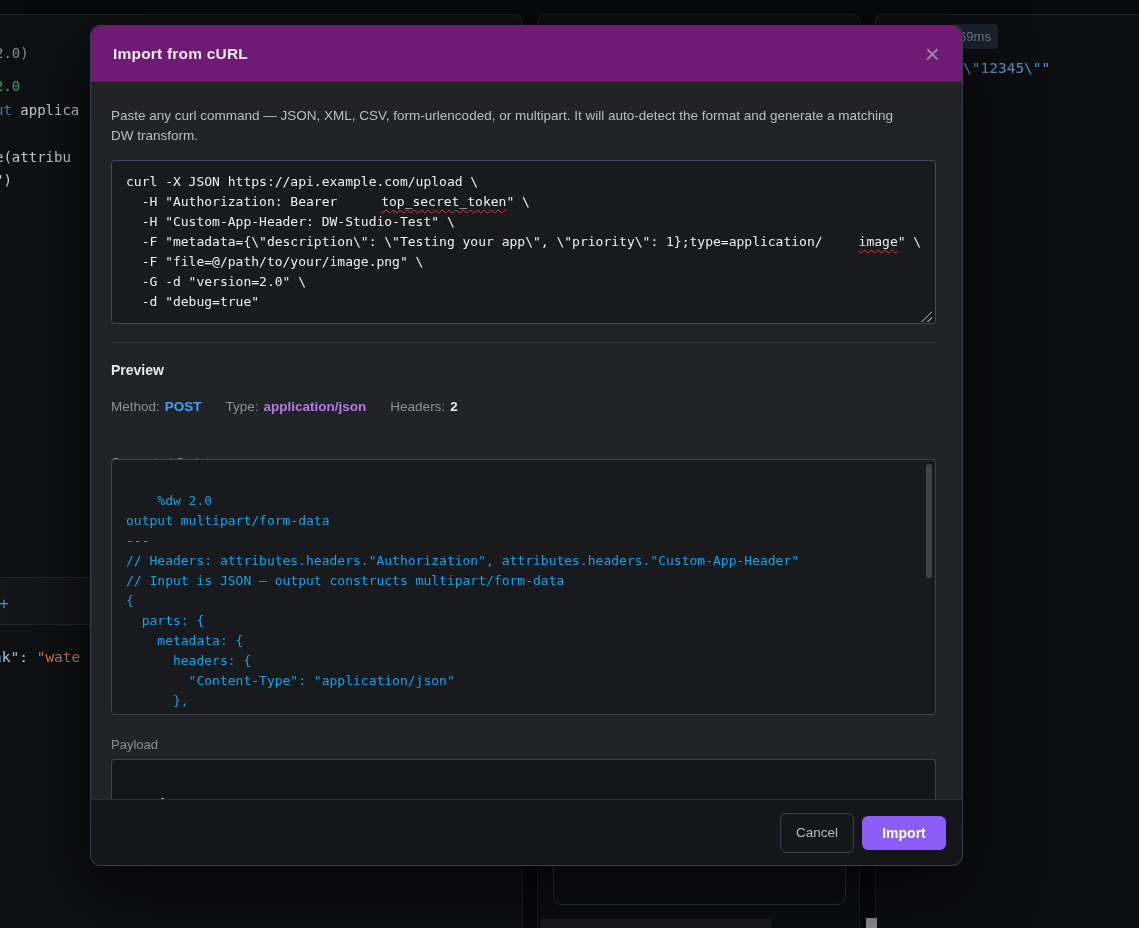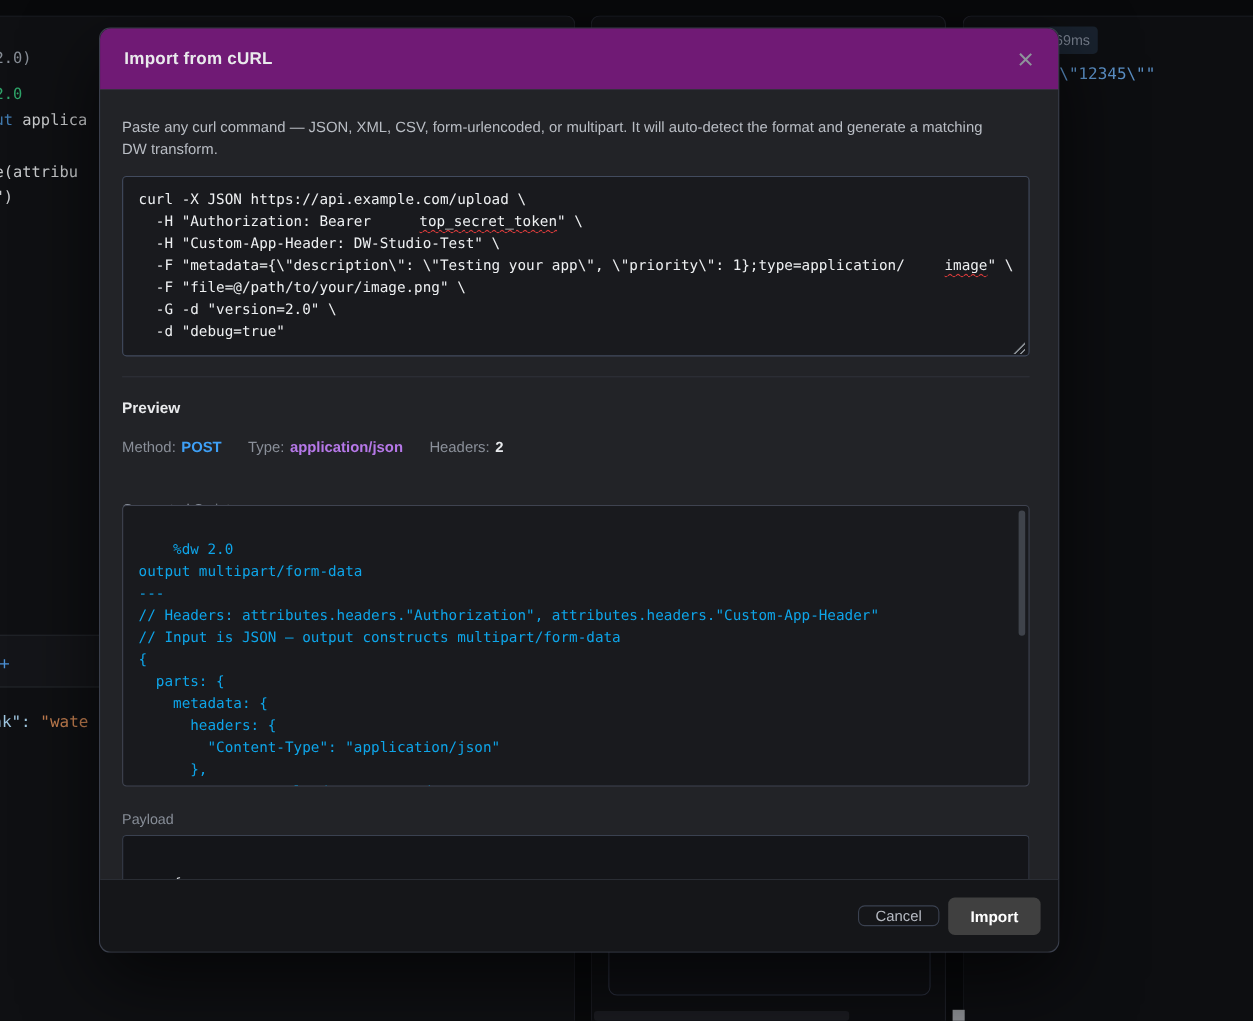--- a/index.html
+++ b/index.html
@@ -65,23 +65,23 @@
   #gen-label { top:409px;margin-top:20px; }
   #script-box { top:433px; height:256px; border-color:#3f4350; color:#0ea5e9; }
   #script-scrollbar { position:absolute; right:3px; top:4px; width:6px; height:114px;
     background:#3f434b; border-radius:3px; }
   #payload-label { top:711px; }
   #payload-box { top:733px; height:42px; background:#141519; border-color:#3a4150;
     border-bottom:none; border-radius:4px 4px 0 0; color:#d4d7db; padding-top:14px; }
   #modal-footer { position:absolute; left:0; right:0; bottom:0; height:66px;
     background:#151619; border-top:1px solid #2a2d34; border-radius:0 0 10px 10px;
     display:flex; align-items:center; justify-content:flex-end; gap:8px; padding-right:16px; }
-  #cancel-button { min-width:74px; height:19px; background:transparent; border:1px solid #3a4150;
+  #cancel-button { min-width:74px; height:40px; background:transparent; border:1px solid #3a4150;
     border-radius:6px; color:#b6bac2; font-size:13.5px; font-family:inherit; cursor:pointer; }
-  #import-button { min-width:84px; height:34px; background:#404040; border:none;
+  #import-button { min-width:84px; height:34px; background:#8b5cf6; border:none;
     border-radius:6px; color:#ffffff; font-size:14px; font-weight:600; font-family:inherit; cursor:pointer; }
 </style>
 </head>
 <body>
 
 <div id="workspace">
   <div class="panel" id="panel-left">
     <div class="abs mono" id="ed-header-frag">2.0)</div>
     <div class="abs mono" id="ed-code">
       <div class="ed-line"><span class="tok-green">2.0</span></div>

